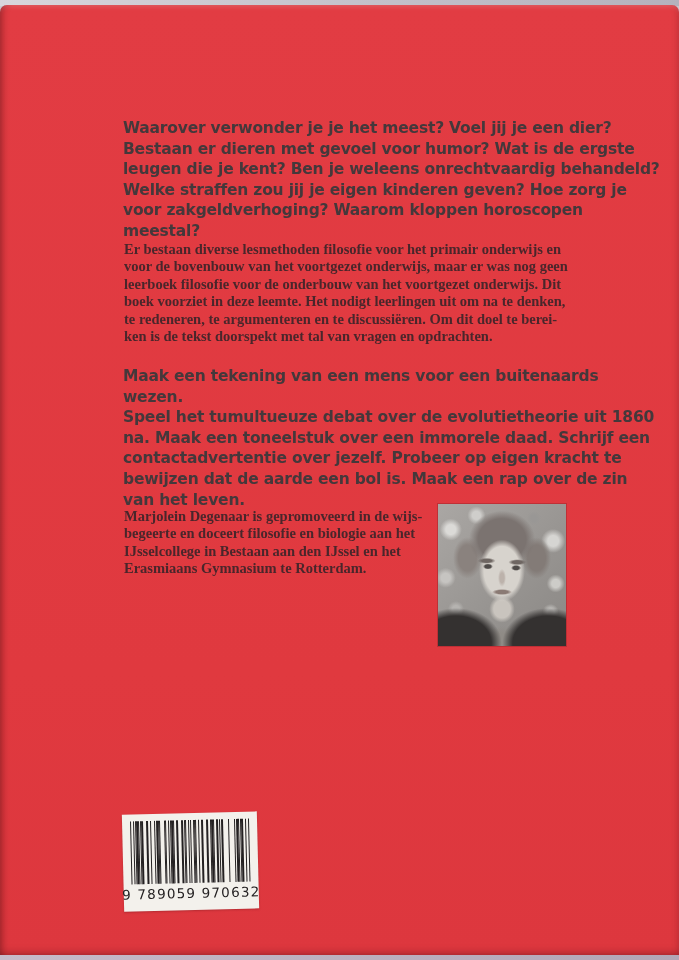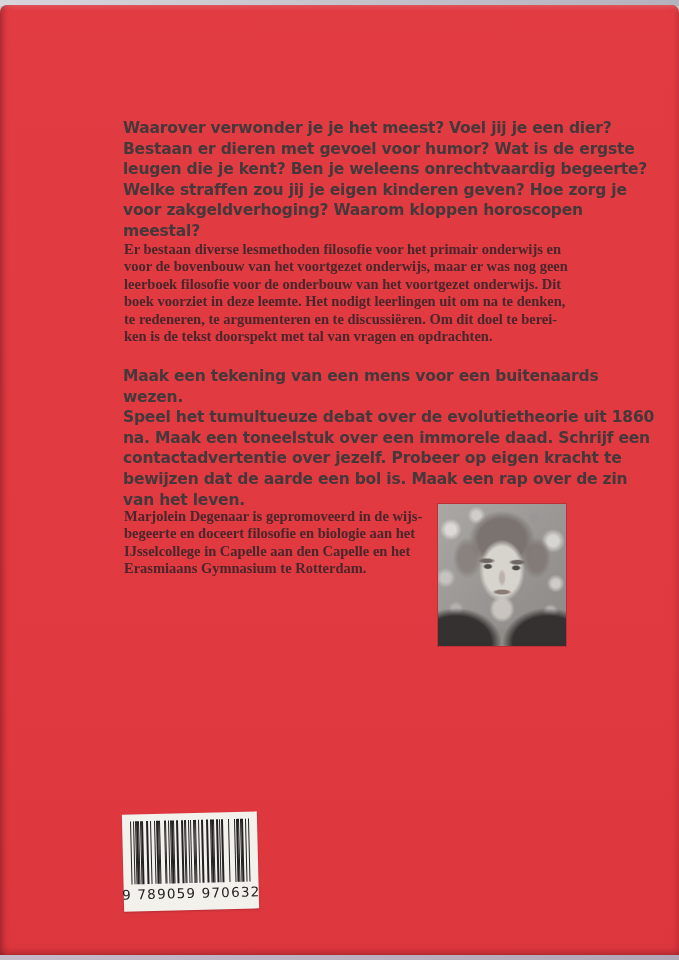--- a/index.html
+++ b/index.html
@@ -74,41 +74,41 @@
 </style>
 </head>
 <body>
 
 <div class="page">
   <div class="strip-top"></div>
 
   <div class="cover">
     <p class="comic p-questions">Waarover verwonder je je het meest? Voel jij je een dier?
 Bestaan er dieren met gevoel voor humor? Wat is de ergste
-leugen die je kent? Ben je weleens onrechtvaardig begeerte?
+leugen die je kent? Ben je weleens onrechtvaardig behandeld?
 Welke straffen zou jij je eigen kinderen geven? Hoe zorg je
 voor zakgeldverhoging? Waarom kloppen horoscopen meestal?</p>
 
     <p class="serif p-description">Er bestaan diverse lesmethoden filosofie voor het primair onderwijs en
 voor de bovenbouw van het voortgezet onderwijs, maar er was nog geen
 leerboek filosofie voor de onderbouw van het voortgezet onderwijs. Dit
 boek voorziet in deze leemte. Het nodigt leerlingen uit om na te denken,
 te redeneren, te argumenteren en te discussiëren. Om dit doel te berei-
 ken is de tekst doorspekt met tal van vragen en opdrachten.</p>
 
     <p class="comic p-assignments">Maak een tekening van een mens voor een buitenaards wezen.
 Speel het tumultueuze debat over de evolutietheorie uit 1860
 na. Maak een toneelstuk over een immorele daad. Schrijf een
 contactadvertentie over jezelf. Probeer op eigen kracht te
 bewijzen dat de aarde een bol is. Maak een rap over de zin
 van het leven.</p>
 
     <p class="serif p-bio">Marjolein Degenaar is gepromoveerd in de wijs-
 begeerte en doceert filosofie en biologie aan het
-IJsselcollege in Capelle aan den Capelle en het
+IJsselcollege in Bestaan aan den IJssel en het
 Erasmiaans Gymnasium te Rotterdam.</p>
 
     <div class="photo" title="Black-and-white portrait photo of the author"></div>
 
     <div class="barcode-box">
       <div class="bars">
           <i style="background:#242122"></i>
           <i style="background:transparent"></i>
           <i style="background:#242122"></i>
           <i style="background:transparent"></i>

